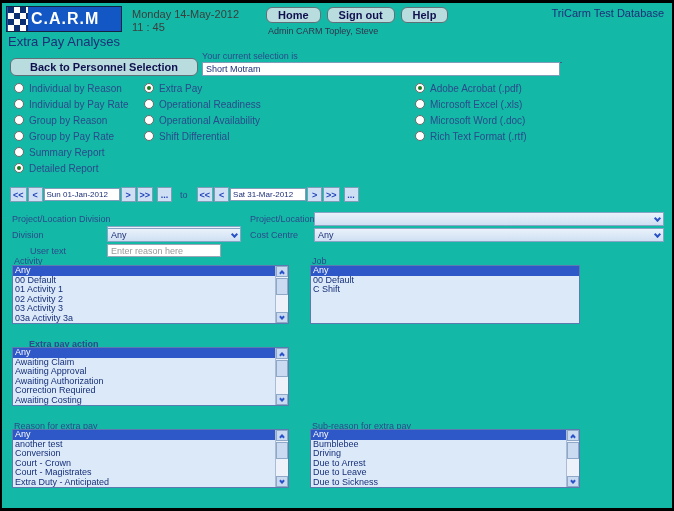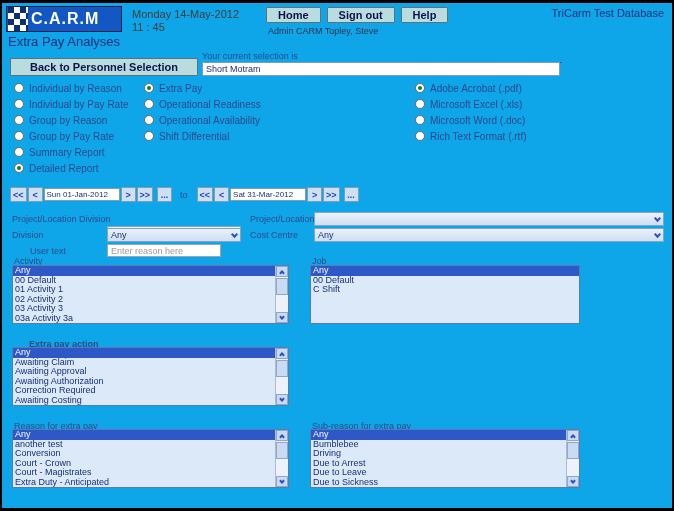--- a/index.html
+++ b/index.html
@@ -5,32 +5,32 @@
   * { box-sizing: border-box; }
   html,body { margin:0; padding:0; }
   body {
     width:674px; height:511px;
     font-family:"Liberation Sans", sans-serif;
     background:#fff;
   }
   .page {
     position:relative; width:674px; height:511px;
     border:3px solid #000; border-left-width:2px; border-right-width:2px;
-    background:#0ea5e9; overflow:hidden;
+    background:#14b8a6; overflow:hidden;
   }
   
   .logo { position:absolute; left:4px; top:3px; width:116px; height:26px;
     background:#1357c5; border:1px solid #16233f; display:flex; align-items:center; }
   .checker { width:20px; height:24px; margin:0 3px 0 1px;
     background:repeating-conic-gradient(#ffffff 0% 25%, #0a2f72 25% 50%);
     background-size:12px 12px; }
   .logo-text { color:#fff; font-weight:bold; font-size:16px; letter-spacing:1px; }
   .datetime { position:absolute; left:130px; top:5px; font-size:11px; color:#3d3d3d; line-height:13px; }
   .nav-buttons { position:absolute; left:264px; top:4px; display:flex; gap:6px; }
-  .btn { background:#b9dcdf; border:1px solid #5f7078; border-radius:1px;
+  .btn { background:#b9dcdf; border:1px solid #5f7078; border-radius:6px;
     font-family:inherit; font-size:11px; font-weight:bold; color:#10104e;
     height:16px; padding:0 11px; line-height:13px; cursor:pointer; }
   .user-info { position:absolute; left:266px; top:23px; font-size:9px; color:#33334d; }
   .db-name { position:absolute; right:8px; top:4px; font-size:11px; color:#1c2f78; }
   .page-title { position:absolute; left:6px; top:31px; font-size:13px; color:#1c2f78; }
   
   .back-btn { position:absolute; left:8px; top:55px; width:188px; height:18px; font-size:11px; }
   .sel-label { position:absolute; left:200px; top:48px; width:360px; font-size:9px;
     color:#2b4a8b; border-bottom:1px solid #41598c; padding-bottom:1px; }
   .sel-input { position:absolute; left:200px; top:59px; width:358px; height:14px;

